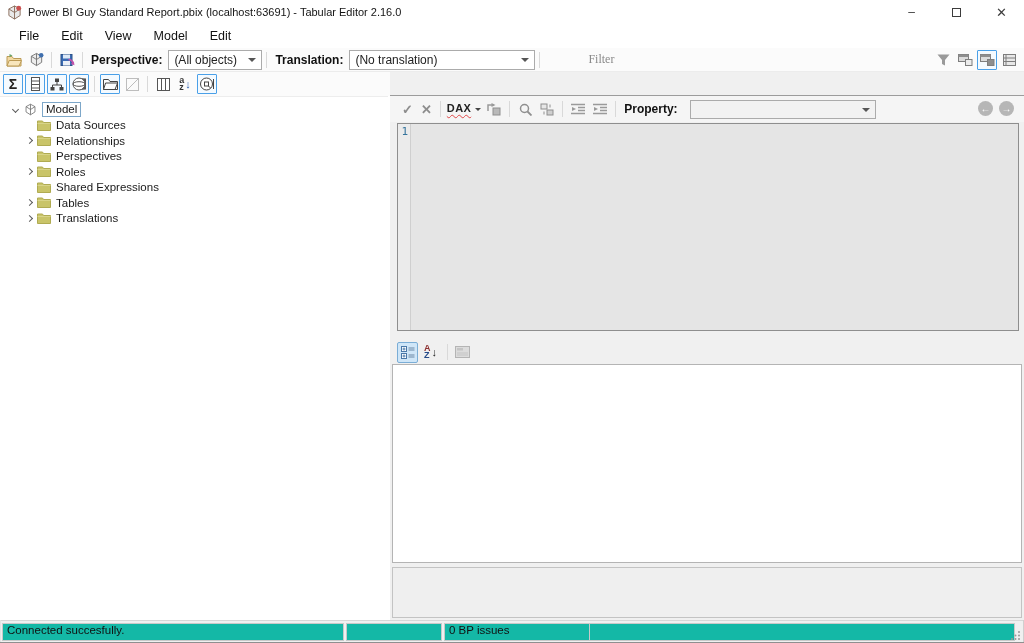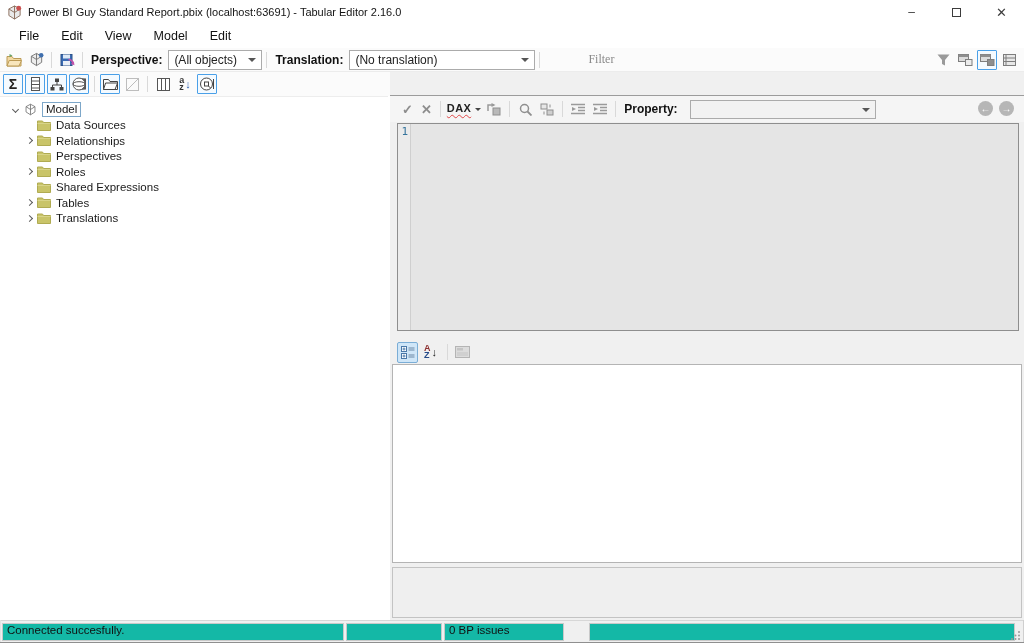--- a/index.html
+++ b/index.html
@@ -478,21 +478,21 @@
 
     <div class="pg-area"></div>
     <div class="desc-panel"></div>
   </div>
 
   <div class="statusbar">
     <div class="status-panel" style="left:1px; width:342px;">
       <span>Connected succesfully.</span>
     </div>
     <div class="status-panel" style="left:345px; width:96px;"></div>
-    <div class="status-panel" style="left:443px; width:120px;">
+    <div class="status-panel" style="left:443px; width:146px;">
       <span>0 BP issues</span>
     </div>
     <div class="status-panel" style="left:588px; right:8px;"></div>
     <span class="grip">
       <svg width="10" height="10" viewBox="0 0 10 10">
           <circle cx="8" cy="2" r="1" fill="#9a9a9a"></circle>
           <circle cx="8" cy="5.5" r="1" fill="#9a9a9a"></circle>
           <circle cx="8" cy="9" r="1" fill="#9a9a9a"></circle>
           <circle cx="4.5" cy="5.5" r="1" fill="#9a9a9a"></circle>
           <circle cx="4.5" cy="9" r="1" fill="#9a9a9a"></circle>

